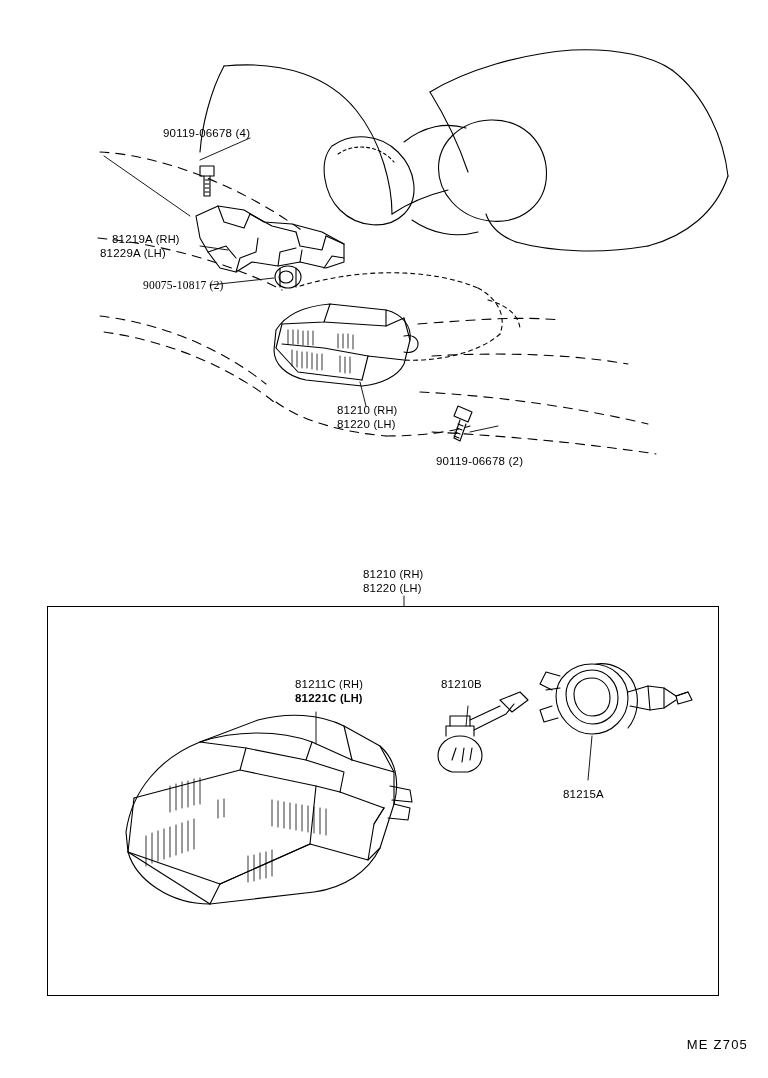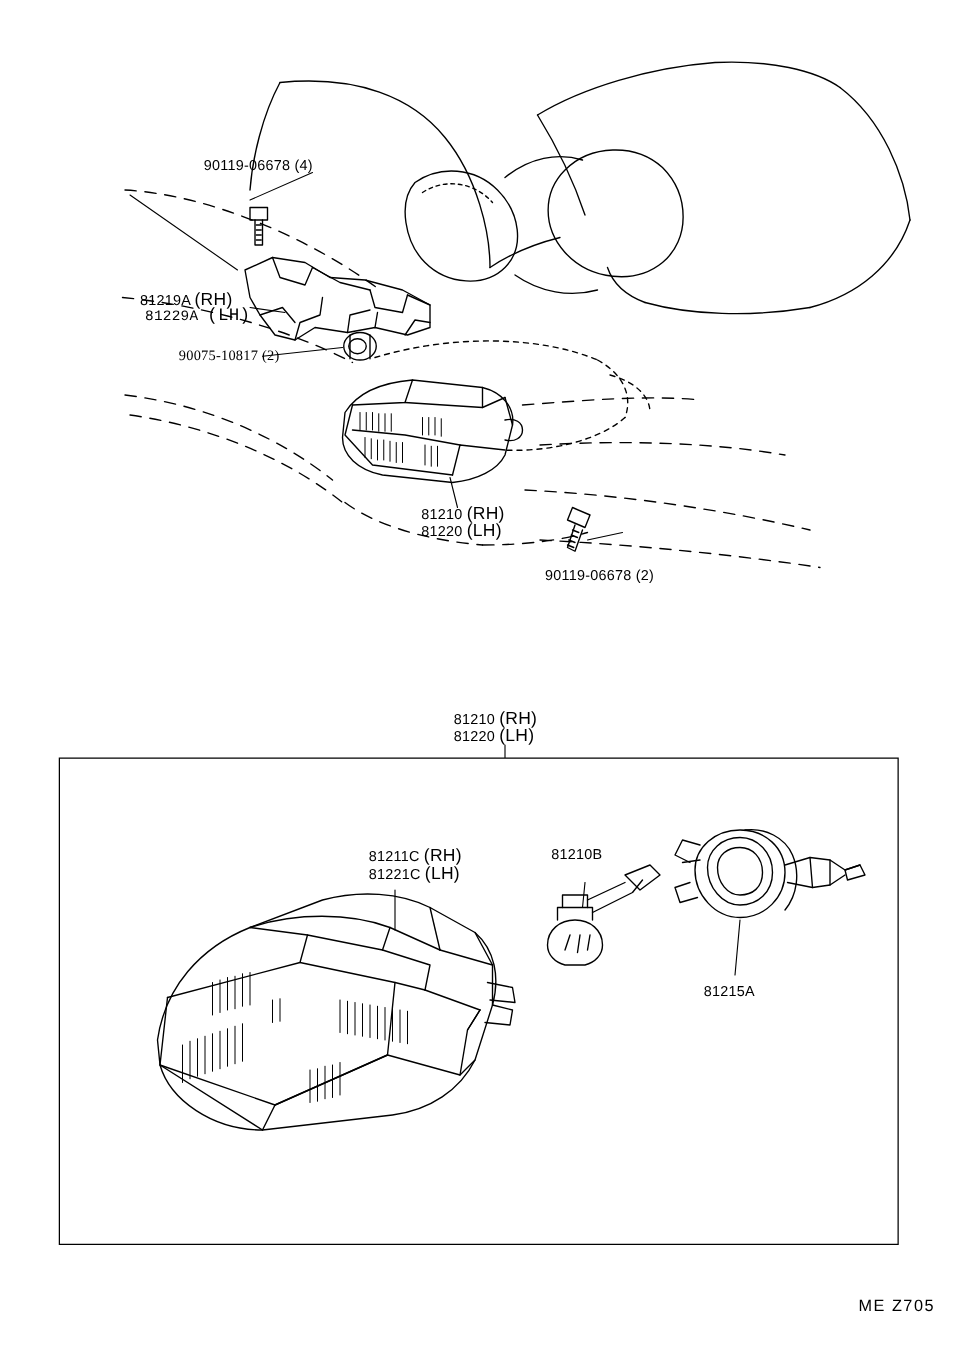--- a/index.html
+++ b/index.html
@@ -29,21 +29,21 @@
     overflow: visible;
   }
   .lbl {
     position: absolute;
     font-size: 11.5px;
     letter-spacing: 0.2px;
     white-space: nowrap;
     line-height: 13px;
   }
   .lbl .sub {
-    font-size: 14px;
+    font-size: 11px;
   }
   .footer {
     position: absolute;
     right: 20px;
     bottom: 26px;
     font-size: 13px;
     letter-spacing: 1.2px;
     font-family: "Liberation Sans", sans-serif;
   }
   .panel-border {
@@ -227,21 +227,21 @@
 
   <div class="lbl" style="left:163px; top:127px;">
     <span>90119-06678 (4)</span>
   </div>
 
   <div class="lbl" style="left:112px; top:233px;">
     <span>81219A</span>
     <span class="sub">(RH)</span>
   </div>
 
-  <div class="lbl" style="left:116px; top:247px;font-family:Liberation Mono, monospace;">
+  <div class="lbl" style="left:100px; top:247px;">
     <span>81229A</span>
     <span class="sub">(LH)</span>
   </div>
 
   <div class="lbl" style="left:143px; top:279px;font-family:Liberation Serif, serif;">
     <span>90075-10817 (2)</span>
   </div>
 
   <div class="lbl" style="left:337px; top:404px;">
     <span>81210</span>
@@ -263,21 +263,21 @@
   </div>
   <div class="lbl" style="left:363px; top:582px;">
     <span>81220</span>
     <span class="sub">(LH)</span>
   </div>
 
   <div class="lbl" style="left:295px; top:678px;text-align:right;">
     <span>81211C</span>
     <span class="sub">(RH)</span>
   </div>
-  <div class="lbl" style="left:295px; top:692px;">
+  <div class="lbl" style="left:295px; top:692px;font-weight:bold;">
     <span>81221C</span>
     <span class="sub">(LH)</span>
   </div>
 
   <div class="lbl" style="left:441px; top:678px;">
     <span>81210B</span>
   </div>
 
   <div class="lbl" style="left:563px; top:788px;">
     <span>81215A</span>

